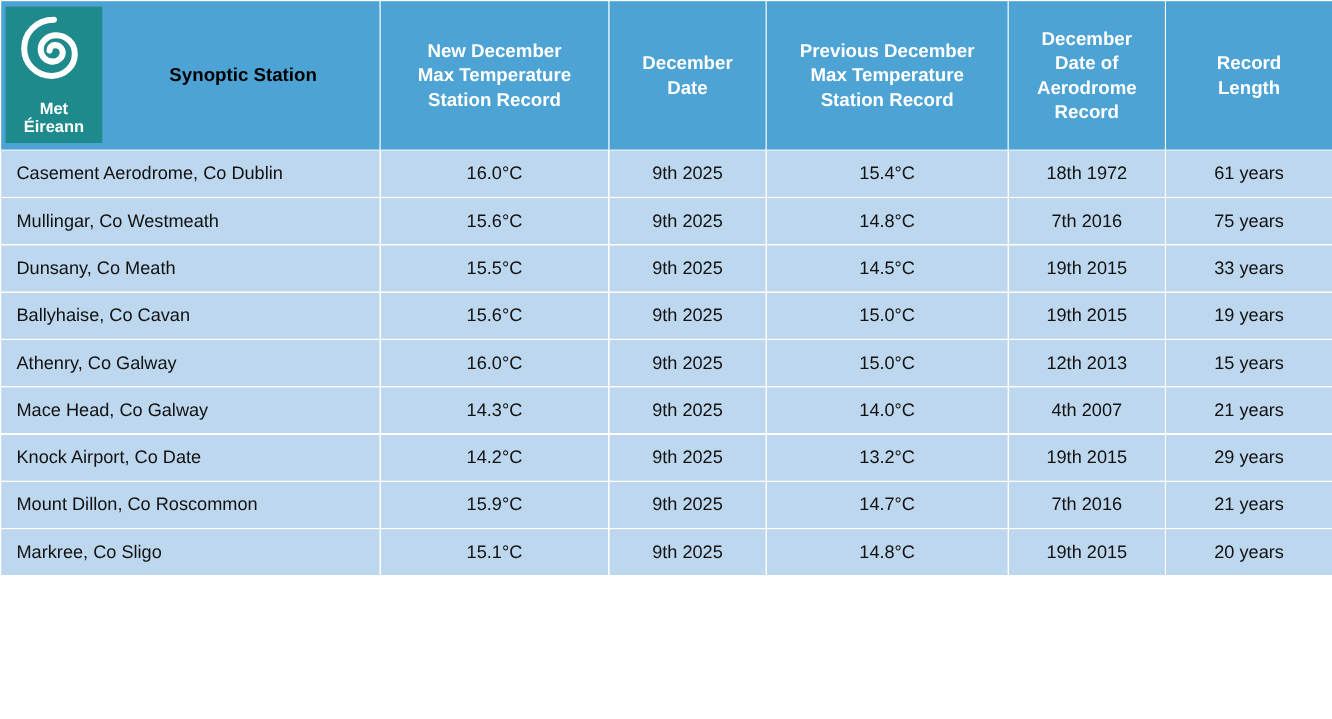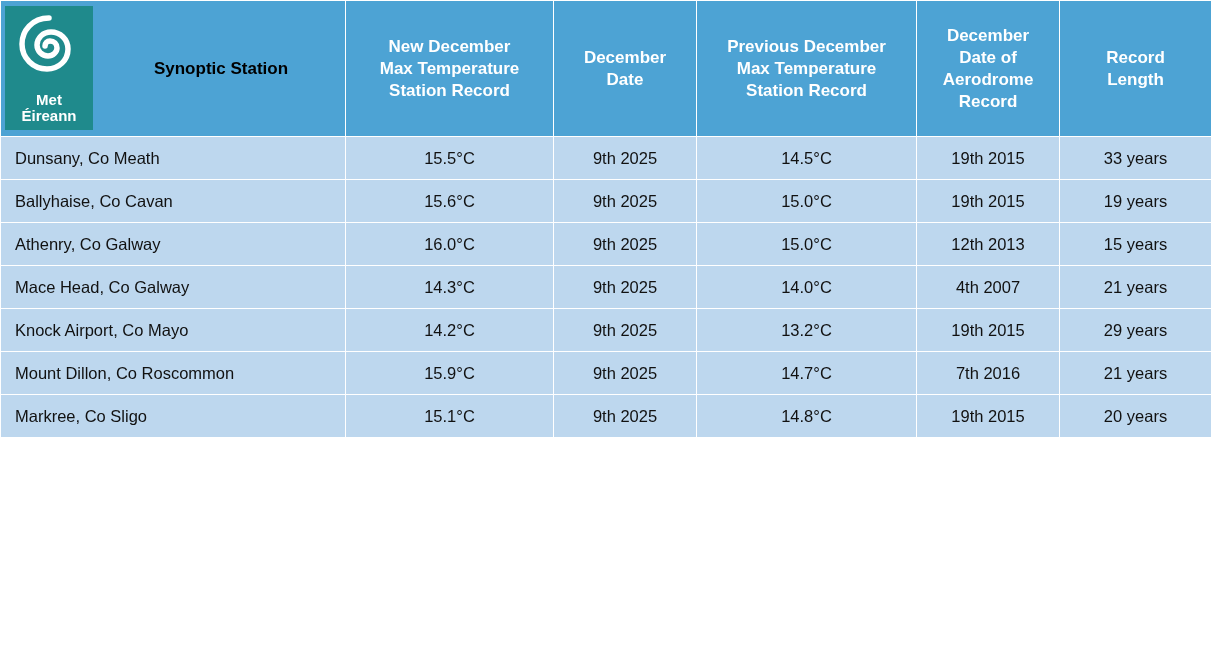--- a/index.html
+++ b/index.html
@@ -167,20 +167,36 @@
           <span>Record</span>
         </th>
         <th>
           <span>Record</span><br>
           <span>Length</span>
         </th>
       </tr>
     </thead>
     <tbody id="records-body">
         <tr>
+          <td class="station">Casement Aerodrome, Co Dublin</td>
+          <td>16.0°C</td>
+          <td>9th 2025</td>
+          <td>15.4°C</td>
+          <td>18th 1972</td>
+          <td>61 years</td>
+        </tr>
+        <tr>
+          <td class="station">Mullingar, Co Westmeath</td>
+          <td>15.6°C</td>
+          <td>9th 2025</td>
+          <td>14.8°C</td>
+          <td>7th 2016</td>
+          <td>75 years</td>
+        </tr>
+        <tr>
           <td class="station">Dunsany, Co Meath</td>
           <td>15.5°C</td>
           <td>9th 2025</td>
           <td>14.5°C</td>
           <td>19th 2015</td>
           <td>33 years</td>
         </tr>
         <tr>
           <td class="station">Ballyhaise, Co Cavan</td>
           <td>15.6°C</td>
@@ -199,21 +215,21 @@
         </tr>
         <tr>
           <td class="station">Mace Head, Co Galway</td>
           <td>14.3°C</td>
           <td>9th 2025</td>
           <td>14.0°C</td>
           <td>4th 2007</td>
           <td>21 years</td>
         </tr>
         <tr>
-          <td class="station">Knock Airport, Co Mayo</td>
+          <td class="station">Knock Airport, Co Date</td>
           <td>14.2°C</td>
           <td>9th 2025</td>
           <td>13.2°C</td>
           <td>19th 2015</td>
           <td>29 years</td>
         </tr>
         <tr>
           <td class="station">Mount Dillon, Co Roscommon</td>
           <td>15.9°C</td>
           <td>9th 2025</td>

